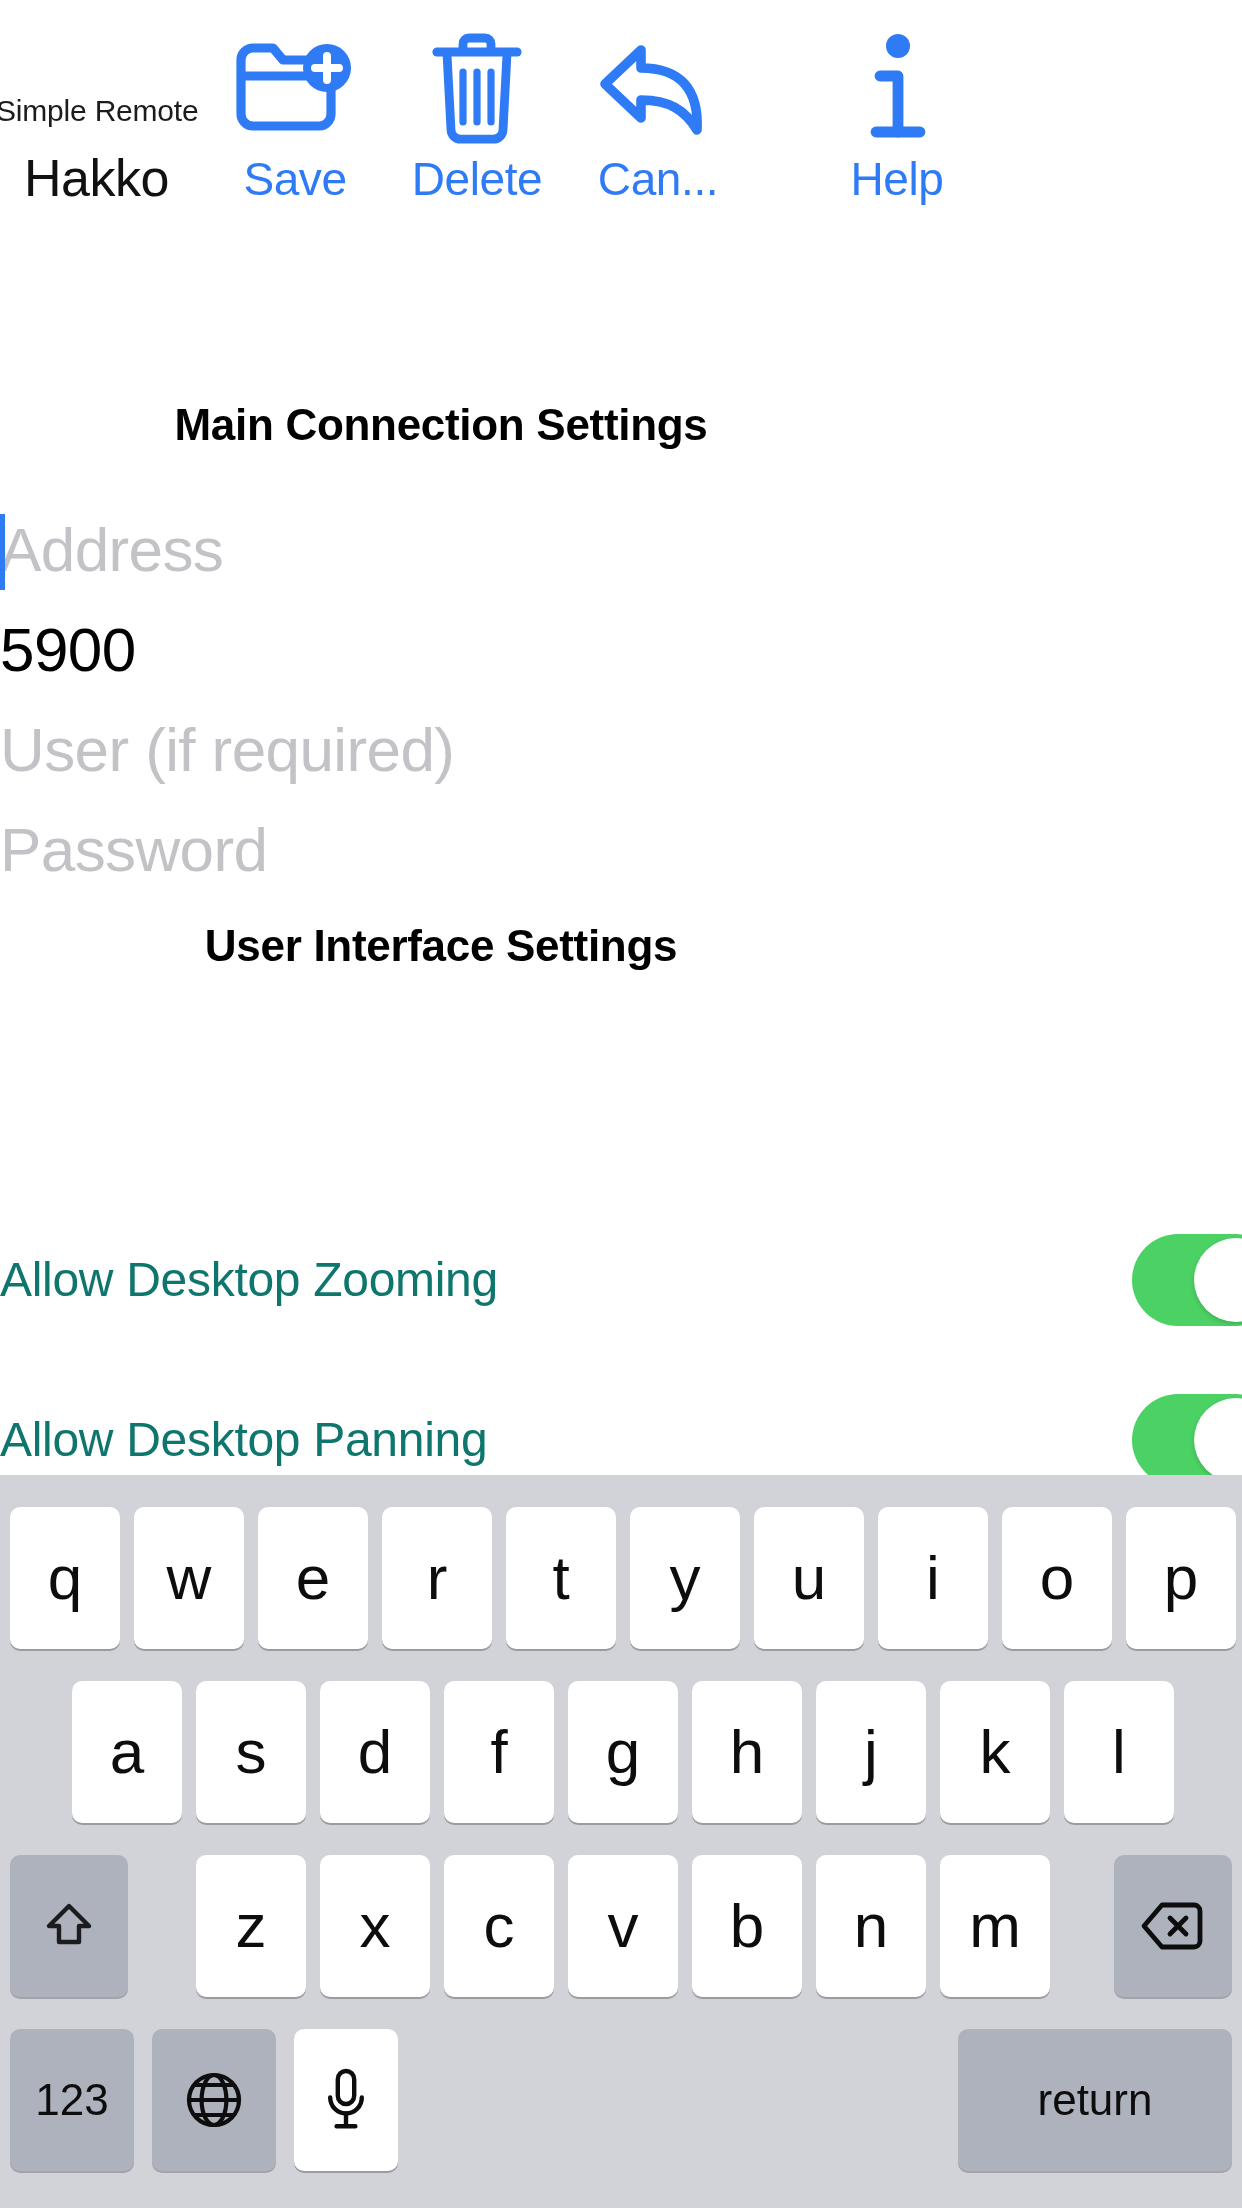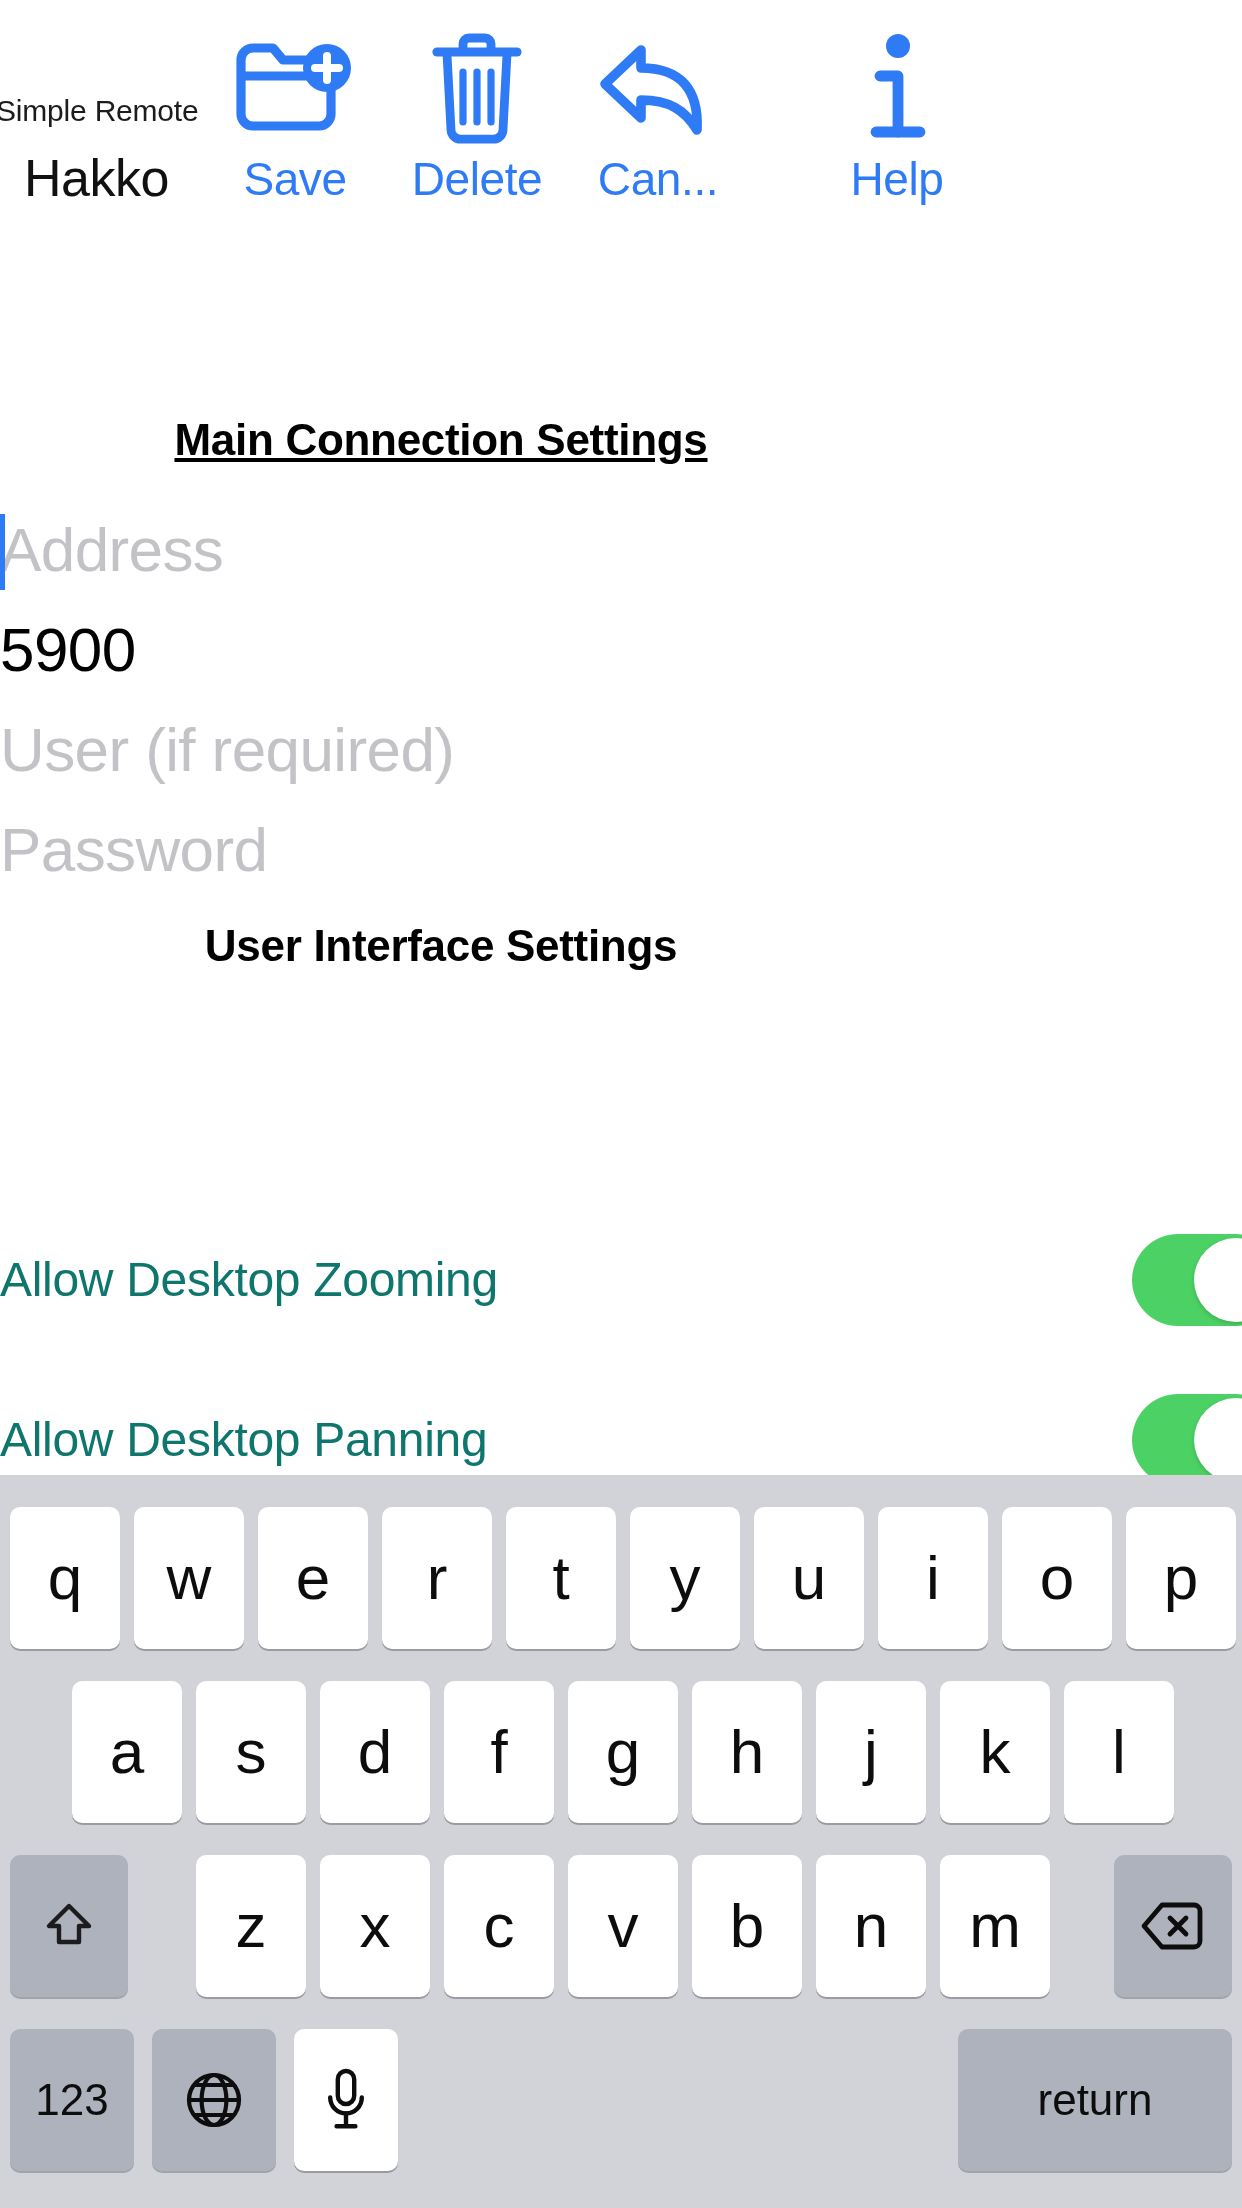--- a/index.html
+++ b/index.html
@@ -88,21 +88,21 @@
   .section-title {
     position: absolute;
     left: 0; width: 882px;
     text-align: center;
     font-size: 44px;
     font-weight: bold;
     color: #000000;
     letter-spacing: -0.3px;
     line-height: 1;
   }
-  #title-main { top: 418px; text-decoration: underline; }
+  #title-main { top: 403px; }
   #title-ui   { top: 924px; }
 
   .field {
     position: absolute;
     left: 0;
     width: 1242px;
     height: 100px;
     display: flex;
     align-items: center;
     cursor: text;

